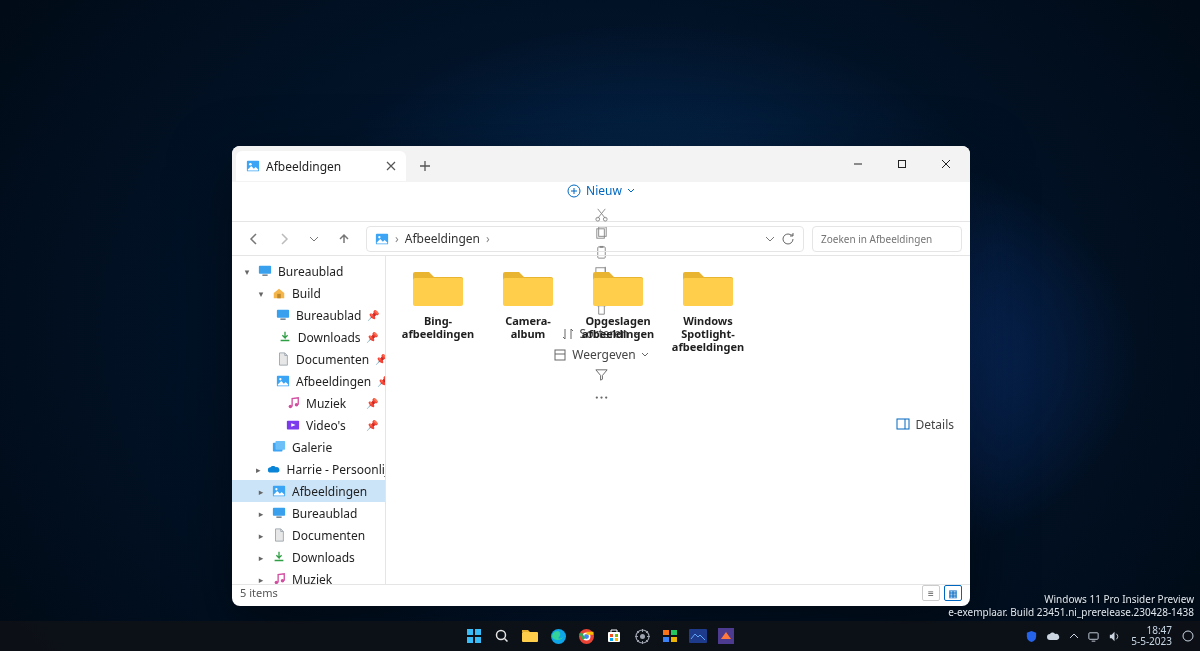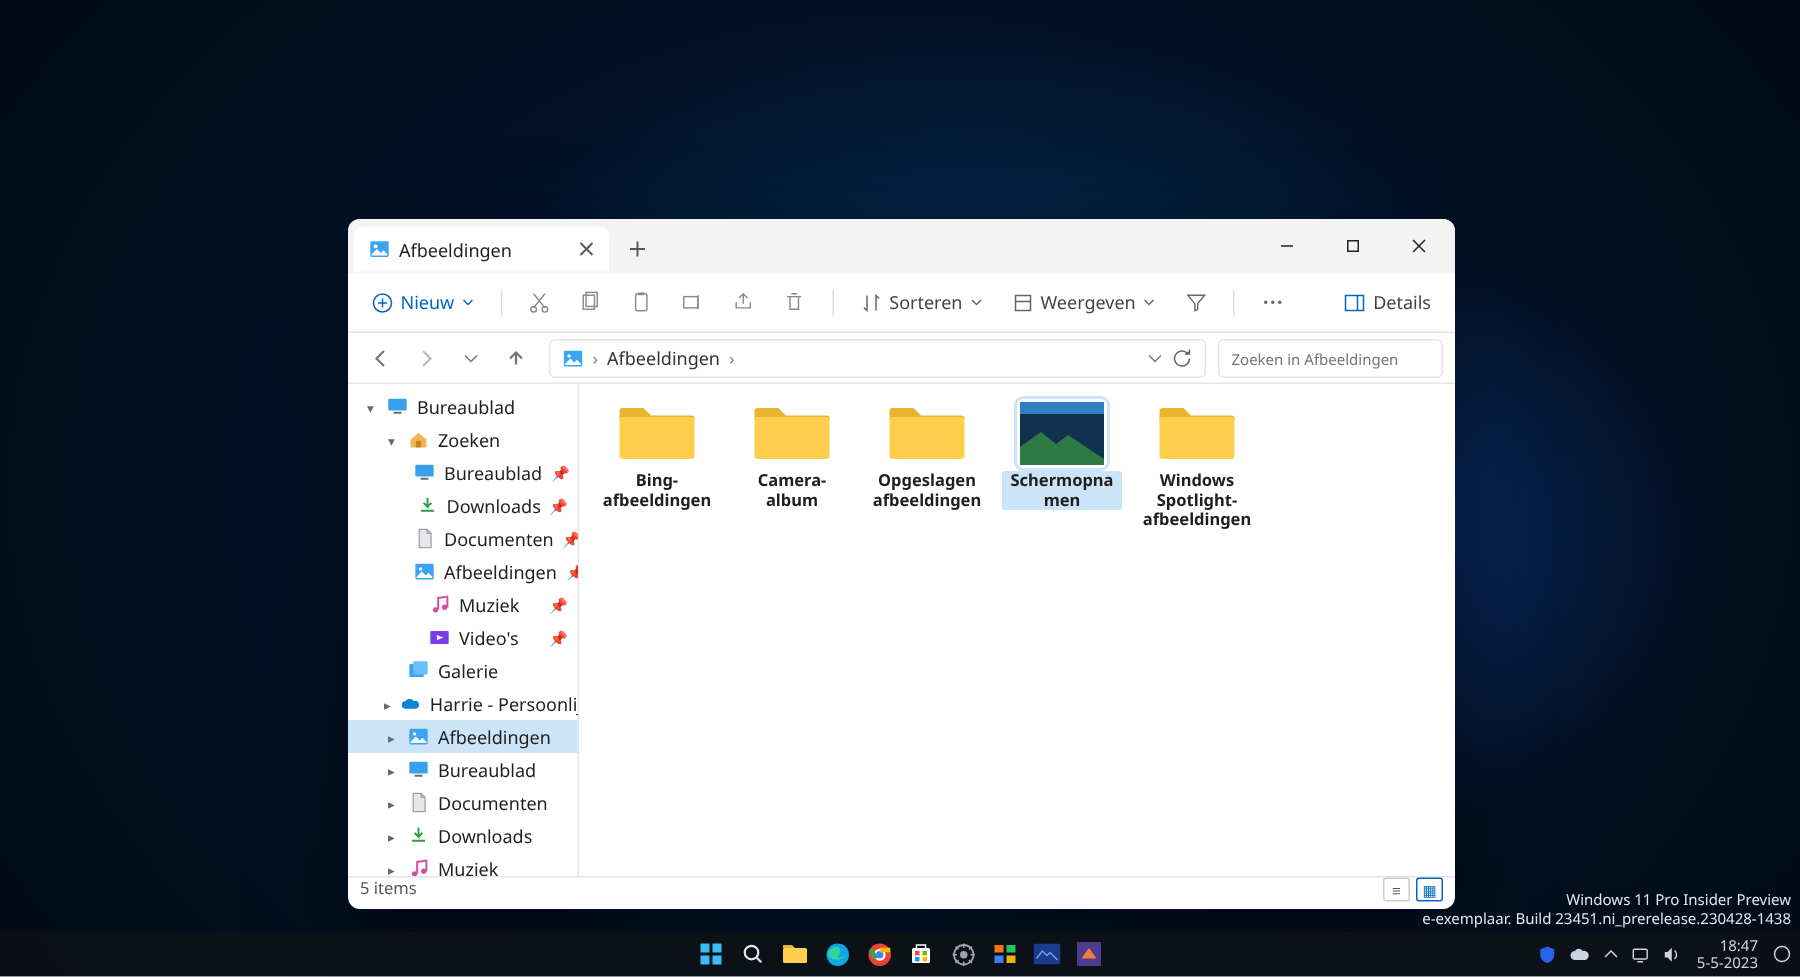--- a/index.html
+++ b/index.html
@@ -56,20 +56,21 @@
   .winctrls { position:absolute; right:2px; top:0; height:36px; display:flex; }
   .winctrls > div { width: 44px; height: 36px; display:flex;align-items:center;justify-content:center; color:#222; }
 
   
   .toolbar {
     display: flex; align-items: center;
     height: 40px;
     border-bottom: 1px solid #e5e5e5;
     padding: 0 8px;
     gap: 4px;
+    flex-direction: column;
   }
   .tb-btn { display:flex;align-items:center;gap:5px;padding:0 8px;height:30px;border-radius:4px;color:#0067c0; }
   .tb-icon { width:30px;height:30px;display:flex;align-items:center;justify-content:center;border-radius:4px;color:#5e5e5e; }
   .tb-sep { width:1px;height:18px;background:#ddd;margin:0 6px; }
   .toolbar .right { margin-left:auto; display:flex; align-items:center; gap:4px; }
 
   
   .addressbar {
     display:flex; align-items:center;
     height: 34px;
@@ -337,21 +338,21 @@
             <span>Bureaublad</span>
           </div>
           <div class="sb-item depth2">
             <span class="chev">▾</span>
             <span class="fic">
               <svg width="14" height="14" viewBox="0 0 16 16">
                 <path d="M2 8l6-5 6 5v6H2z" fill="#f4b64b"></path>
                 <rect x="6" y="9" width="4" height="5" fill="#c0872b"></rect>
               </svg>
             </span>
-            <span>Zoeken</span>
+            <span>Build</span>
           </div>
           <div class="sb-item depth3">
             <span class="chev"></span>
             <span class="fic">
               <svg width="14" height="14" viewBox="0 0 16 16">
                 <rect x="1" y="2" width="14" height="9" rx="1" fill="#39a0ed"></rect>
                 <rect x="5" y="12" width="6" height="1.5" fill="#5b6b7b"></rect>
               </svg>
             </span>
             <span>Bureaublad</span>
@@ -506,30 +507,20 @@
             </div>
             <div class="folder">
               <div class="thumb">
                 <svg width="56" height="42" viewBox="0 0 56 42">
                   <path d="M3 10V6a2 2 0 012-2h14l5 5h27a2 2 0 012 2v1H3z" fill="#e9b430"></path>
                   <rect x="3" y="10" width="50" height="28" rx="2" fill="#ffcf4b"></rect>
                 </svg>
               </div>
               <div class="cap">Opgeslagen afbeeldingen</div>
             </div>
-            <div class="folder selected">
-              <div class="thumb">
-                <svg width="56" height="42" viewBox="0 0 56 42">
-                  <rect x="0" y="0" width="56" height="42" fill="#10324e"></rect>
-                  <path d="M0 30l14-10 10 8 8-6 24 16v4H0z" fill="#2f7a44"></path>
-                  <rect x="0" y="0" width="56" height="8" fill="#3280c4"></rect>
-                </svg>
-              </div>
-              <div class="cap">Schermopnamen</div>
-            </div>
             <div class="folder">
               <div class="thumb">
                 <svg width="56" height="42" viewBox="0 0 56 42">
                   <path d="M3 10V6a2 2 0 012-2h14l5 5h27a2 2 0 012 2v1H3z" fill="#e9b430"></path>
                   <rect x="3" y="10" width="50" height="28" rx="2" fill="#ffcf4b"></rect>
                 </svg>
               </div>
               <div class="cap">Windows Spotlight-afbeeldingen</div>
             </div>
           </div>

